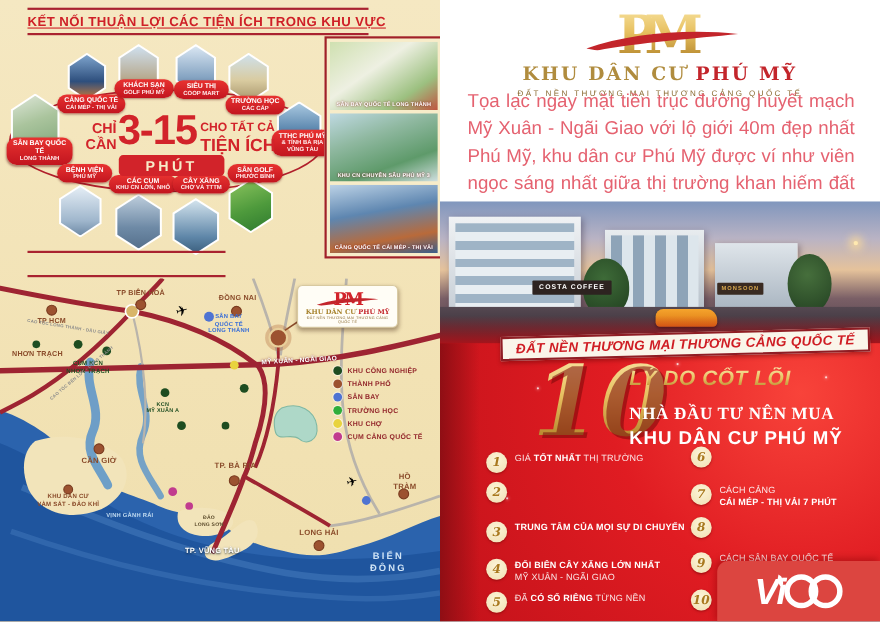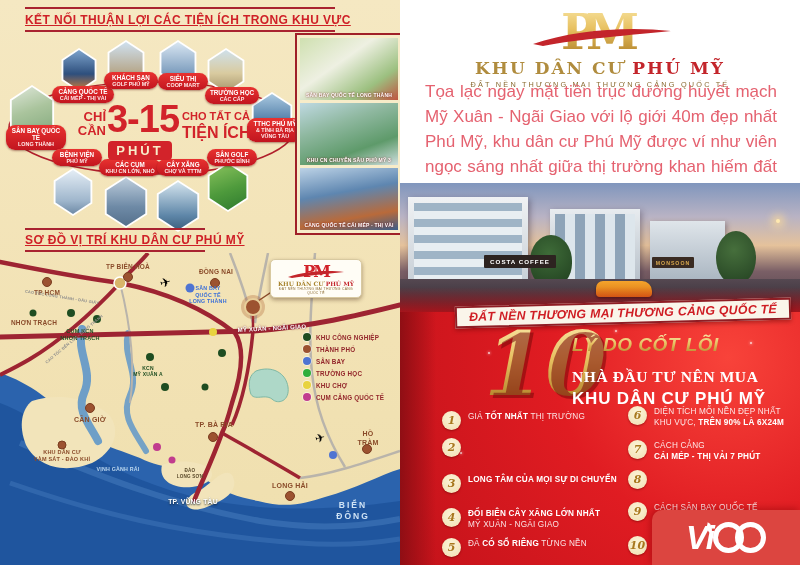--- a/index.html
+++ b/index.html
@@ -140,41 +140,40 @@
         <span class="l2 pre">CHỢ VÀ TTTM</span>
       </div>
     <div class="abs pill" style="left:207px;top:149px;width:44px;">
         <span class="l1">SÂN GOLF</span>
         <span class="l2 pre">PHƯỚC BÌNH</span>
       </div>
 
     <div class="abs min-red pre" style="left:74px;top:110px;width:32px;font-size:13px;font-weight:700;line-height:1.05;text-align:right;">CHỈ
 CẦN</div>
     <div class="abs min-red" style="left:104px;top:98px;width:78px;font-size:38px;font-weight:800;letter-spacing:-1px;text-align:center;">3-15</div>
-    <div class="abs phut-box" style="left:108px;top:141px;width:64px;font-size:13px;padding:2px 0;">PHÚT</div>
+    <div class="abs phut-box" style="left:108px;top:141px;width:64px;font-size:13px;padding:2px 16px;">PHÚT</div>
     <div class="abs min-red" style="left:182px;top:110px;font-size:11px;font-weight:700;">CHO TẤT CẢ</div>
     <div class="abs min-red" style="left:182px;top:124px;font-size:16px;font-weight:800;">TIỆN ÍCH</div>
 
     <div class="abs thumb-frame" style="left:295px;top:33px;width:98px;height:192px;">
       <div class="thumb">
         <div class="abs" style="inset:0;background:linear-gradient(145deg,#cfe0b0 0%,#eef0e2 40%,#9cc080 75%,#c05540 100%);"></div>
         <div class="cap">SÂN BAY QUỐC TẾ LONG THÀNH</div>
       </div>
       <div class="thumb">
         <div class="abs" style="inset:0;background:linear-gradient(160deg,#bfd9e2 0%,#8fb8a0 35%,#5e9a6a 70%,#d0dfe0 100%);"></div>
         <div class="cap">KHU CN CHUYÊN SÂU PHÚ MỸ 3</div>
       </div>
       <div class="thumb">
         <div class="abs" style="inset:0;background:linear-gradient(170deg,#bcd2e6 0%,#5e86b0 40%,#b96a3a 75%,#3c5f8a 100%);"></div>
         <div class="cap">CẢNG QUỐC TẾ CÁI MÉP - THỊ VẢI</div>
       </div>
     </div>
 
     <div class="abs rule" style="left:25px;top:228px;width:180px;"></div>
-    <div class="abs sec-head" style="left:25px;top:233px;width:250px;">SƠ ĐỒ VỊ TRÍ KHU DÂN CƯ PHÚ MỸ</div>
     <div class="abs rule" style="left:25px;top:250px;width:180px;"></div>
 
     <div class="abs" style="left:0;top:253px;width:400px;height:312px;overflow:hidden;">
       <svg width="400" height="312" viewBox="0 0 400 312">
 
         <path d="M0,120 C30,130 55,150 70,168 C90,190 115,195 140,205 C165,218 185,212 205,226 C225,240 238,244 258,248 C288,256 305,250 325,244 C355,236 380,222 400,216 L400,312 L0,312 Z" fill="#2b63ad"></path>
         <path d="M0,150 C40,165 80,200 130,222 C180,244 260,268 400,248 L400,312 L0,312 Z" fill="#1f559e"></path>
         <path d="M20,190 C80,215 160,250 260,268 C320,278 370,272 400,266" fill="none" stroke="#4a7fc0" stroke-width="6" opacity=".5"></path>
         <path d="M10,230 C90,258 180,282 300,290 C340,293 375,290 400,286" fill="none" stroke="#4a7fc0" stroke-width="5" opacity=".4"></path>
 
@@ -365,43 +364,39 @@
         <div class="rtxt">
             <div><span>GIÁ </span><b>TỐT NHẤT</b><span> THỊ TRƯỜNG</span></div>
           </div>
       </div>
       <div class="abs reason" style="left:42px;top:126px;width:180px;">
         <span class="rnum">2</span>
       </div>
       <div class="abs reason" style="left:42px;top:162px;width:190px;">
         <span class="rnum">3</span>
         <div class="rtxt">
-          <div><b>LONG TÂM CỦA MỌI SỰ DI CHUYỂN</b></div>
+          <div><b>TRUNG TÂM CỦA MỌI SỰ DI CHUYỂN</b></div>
         </div>
       </div>
       <div class="abs reason" style="left:42px;top:196px;width:180px;">
         <span class="rnum">4</span>
         <div class="rtxt">
           <div><b>ĐỐI BIÊN CÂY XĂNG LỚN NHẤT</b></div>
           <div><span>MỸ XUÂN - NGÃI GIAO</span></div>
         </div>
       </div>
       <div class="abs reason" style="left:42px;top:226px;width:180px;">
         <span class="rnum">5</span>
         <div class="rtxt">
             <div><span>ĐÃ </span><b>CÓ SỔ RIÊNG</b><span> TỪNG NỀN</span></div>
           </div>
       </div>
 
       <div class="abs reason" style="left:228px;top:94px;width:170px;">
         <span class="rnum">6</span>
-        <div class="rtxt">
-          <div><span>DIỆN TÍCH MỖI NỀN ĐẸP NHẤT</span></div>
-          <div><span>KHU VỰC, </span><b>TRÊN 90% LÀ 6X24M</b></div>
-        </div>
       </div>
       <div class="abs reason" style="left:228px;top:128px;width:170px;">
         <span class="rnum">7</span>
         <div class="rtxt">
           <div><span>CÁCH CẢNG</span></div>
           <div><b>CÁI MÉP - THỊ VẢI 7 PHÚT</b></div>
         </div>
       </div>
       <div class="abs reason" style="left:228px;top:158px;width:170px;">
         <span class="rnum">8</span>

